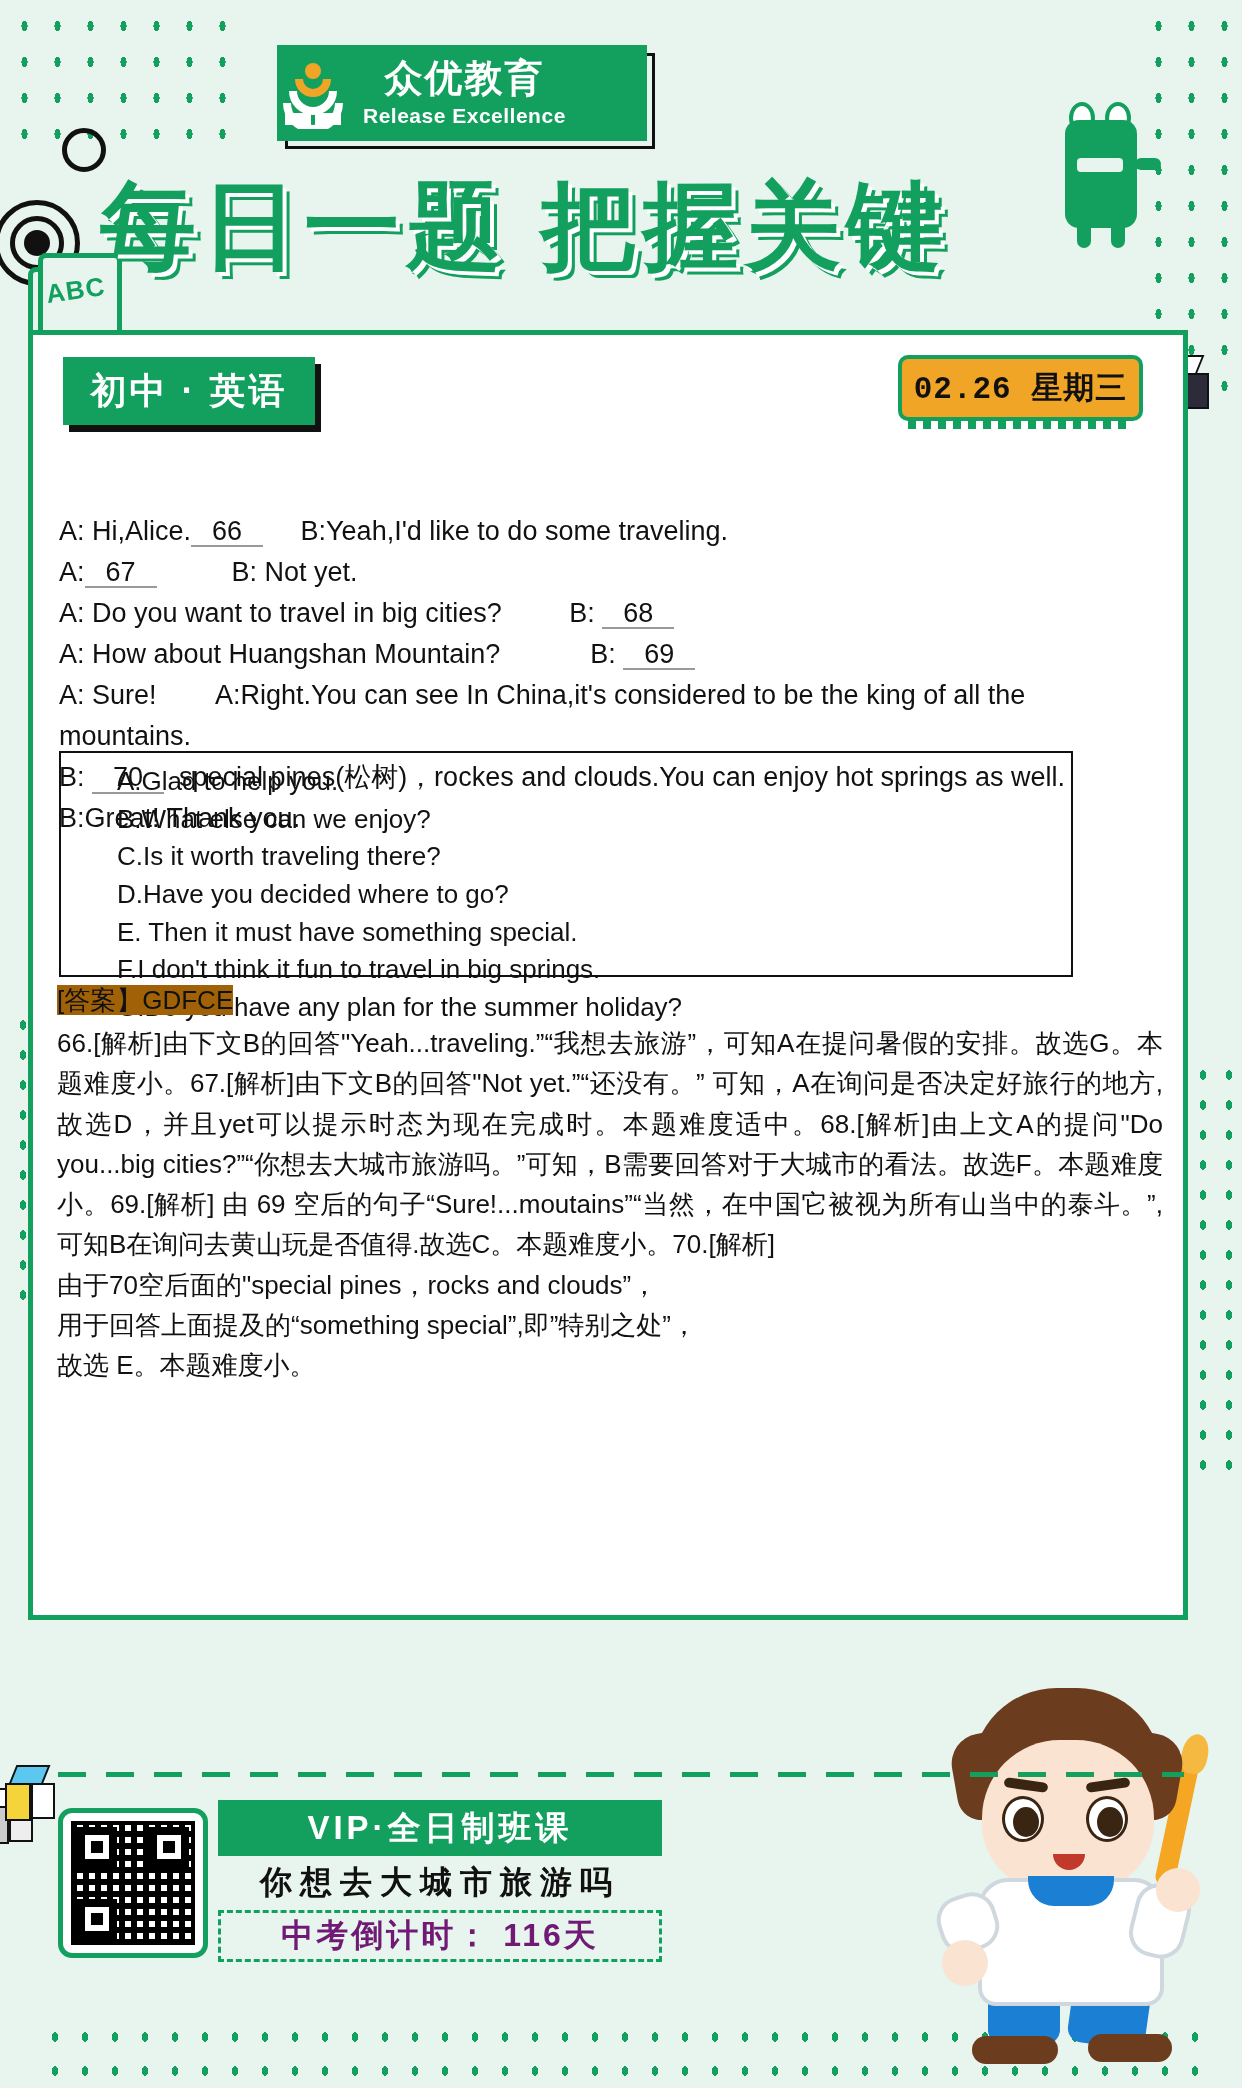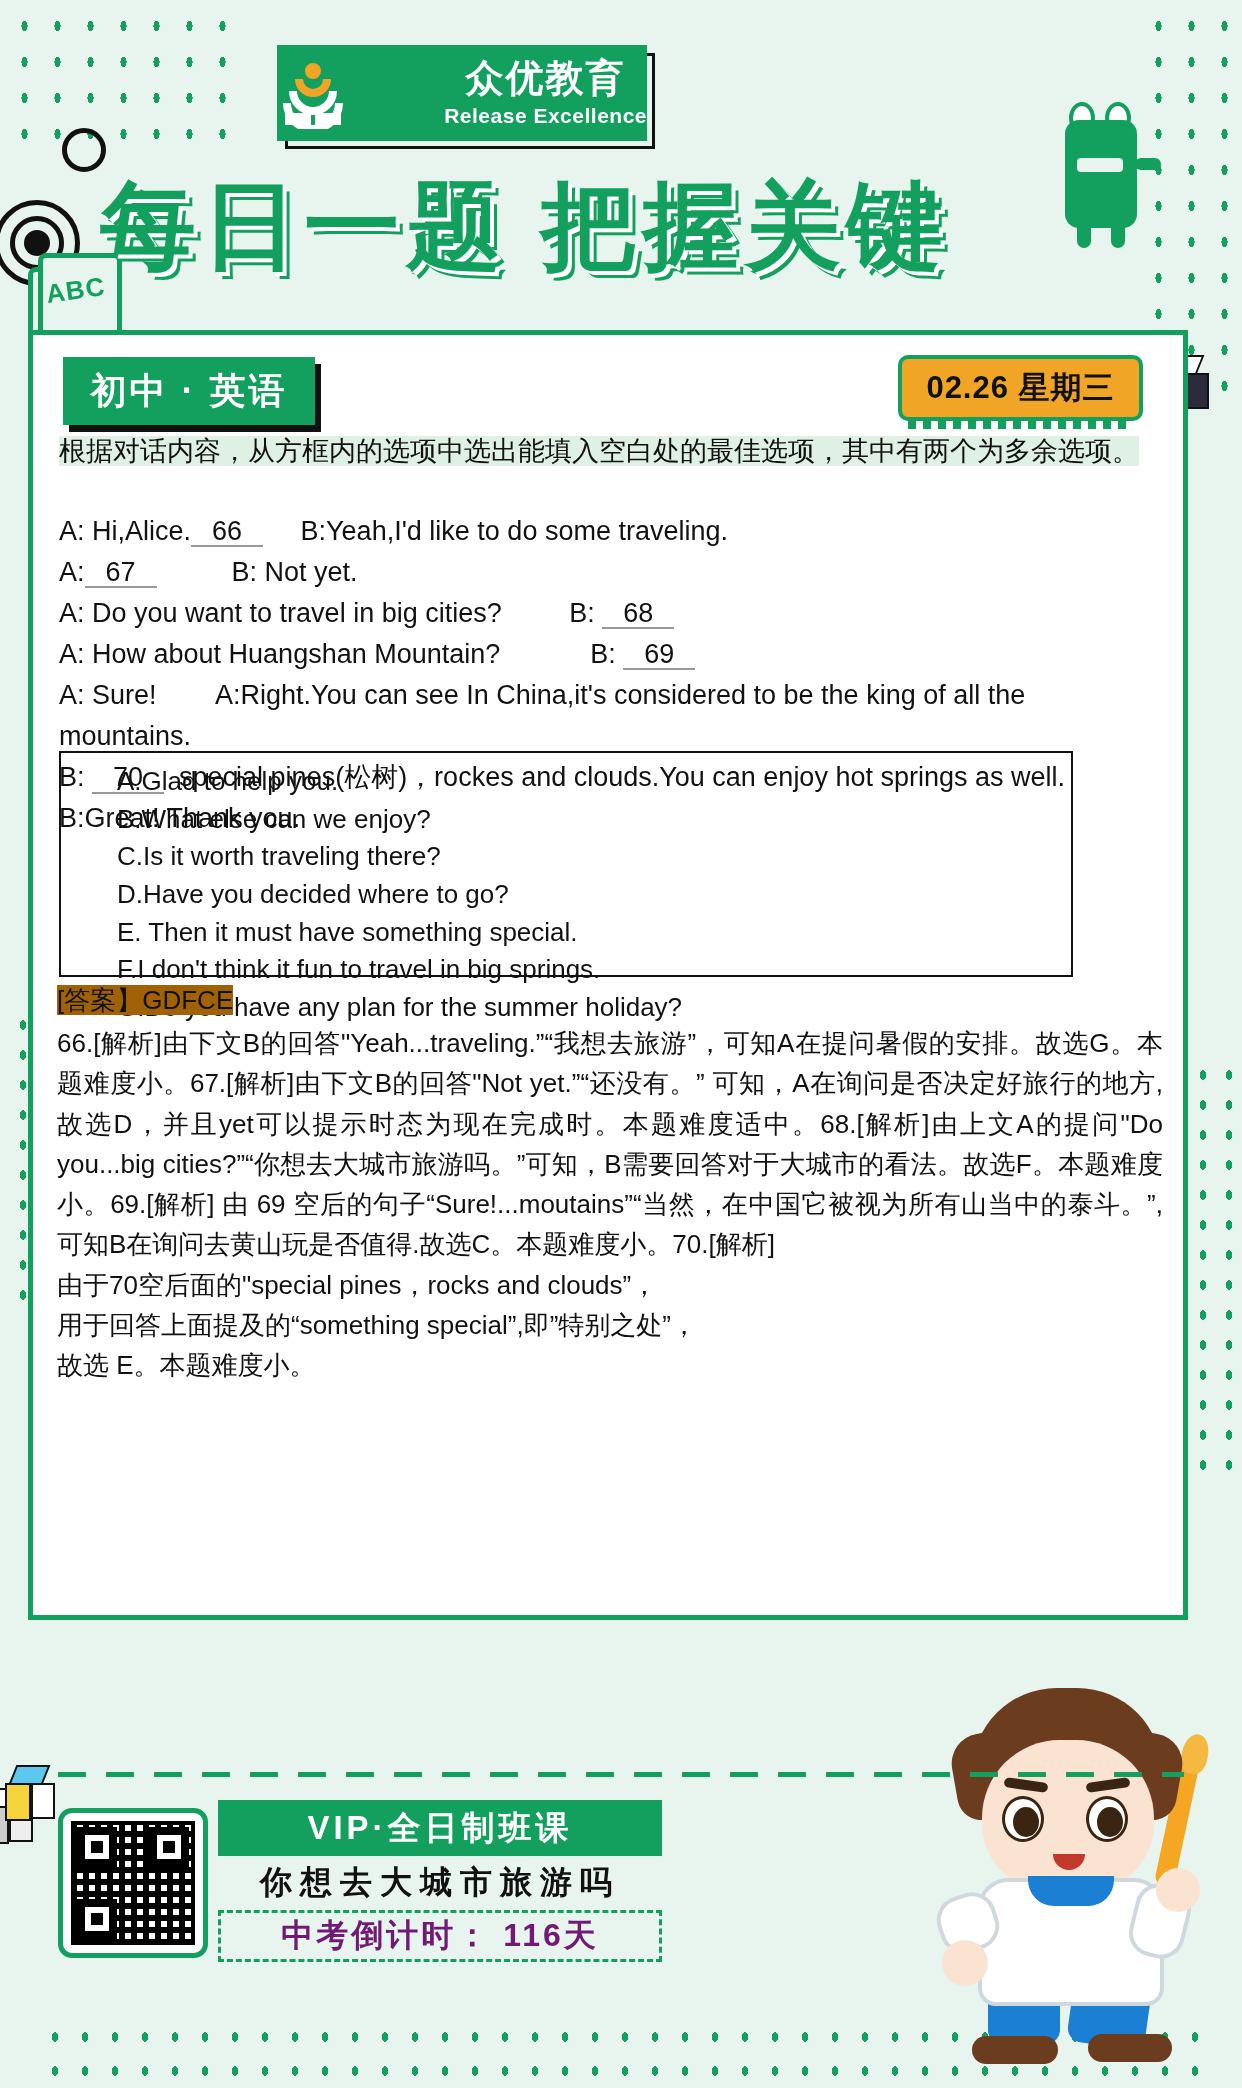--- a/index.html
+++ b/index.html
@@ -26,21 +26,21 @@
   .dots-bottom { left: 40px; bottom: 8px; width: 1160px; height: 60px;
                 background-size: 30px 34px; }
   .dots-lside { left: 10px; top: 1010px; width: 34px; height: 300px;
                 background-size: 26px 30px; }
 
   
   .logo-wrap { position: absolute; left: 277px; top: 45px; width: 370px; height: 96px; }
   .logo-shadow { position:absolute; left:8px; top:8px; width:100%; height:100%; border:3px solid #111; }
   .logo-box {
     position: absolute; left:0; top:0; width: 100%; height: 100%;
-    background: #13a05f; display: flex; align-items: center; justify-content: space-between; gap: 14px;
+    background: #13a05f; display: flex; align-items: center; justify-content: flex-start; gap: 14px;
   }
   .logo-mark { width: 72px; height: 72px; position: relative; }
   .logo-text-col { display: flex; flex-direction: column; align-items: center; }
   .logo-cn { color: #fff; font-size: 38px; font-weight: bold; letter-spacing: 2px; line-height: 1.1; }
   .logo-en { color: #fff; font-size: 21px; font-weight: bold; letter-spacing: .5px; margin-top: 4px; }
 
   
   .main-title {
     position: absolute; left: 100px; top: 178px; width: 740px;
     font-size: 96px; font-weight: bold; color: #13a05f;
@@ -112,21 +112,21 @@
   .subject-badge-shadow { position:absolute; left:6px; top:7px; width:100%; height:100%;
     background:#111; }
   .subject-badge { position:absolute; left:0; top:0; width:100%; height:100%;
     background:#13a05f; display:flex; align-items:center; justify-content:center;
     color:#fff; font-size:36px; font-weight:bold; letter-spacing:3px; }
 
   .date-badge {
     position:absolute; right: 40px; top: 20px; width: 245px; height: 66px;
     background:#f0a526; border-radius:10px; border:4px solid #13a05f;
     display:flex; align-items:center; justify-content:center;
-    color:#111; font-size:31px; font-weight:bold; letter-spacing:1px;
+    color:#111; font-size:31px; font-weight:bold; letter-spacing:1px;font-family:Liberation Mono, monospace;
   }
   .date-badge::after {
     content:""; position:absolute; left:6px; right:6px; bottom:-12px; height:9px;
     background: repeating-linear-gradient(90deg, #13a05f 0 8px, transparent 8px 15px);
   }
 
   .qtext { position:absolute; left: 26px; top: 96px; right: 20px;
     font-size: 27px; line-height: 1.55; color: #111; }
   .qtext .hl { background:#dff0e5; }
 
@@ -293,23 +293,20 @@
 
 <div class="card">
 
   <div class="subject-badge-wrap">
     <div class="subject-badge-shadow"></div>
     <div class="subject-badge">初中 · 英语</div>
   </div>
 
   <div class="date-badge">02.26 星期三</div>
 
-  <div class="qtext">
-    <span class="hl">根据对话内容，从方框内的选项中选出能填入空白处的最佳选项，其中有两个为多余选项。</span>
-  </div>
 
   <div class="dialog">
     <div class="dline"><span>A: Hi,Alice.</span><span class="blank">66</span>&nbsp;&nbsp;&nbsp;&nbsp;&nbsp;<span>B:Yeah,I'd like to do some traveling.</span></div>
 
     <div class="dline"><span>A:</span><span class="blank">67</span>&nbsp;&nbsp;&nbsp;&nbsp;&nbsp;&nbsp;&nbsp;&nbsp;&nbsp;&nbsp;<span>B: Not yet.</span></div>
 
     <div class="dline"><span>A: Do you want to travel in big cities?</span>&nbsp;&nbsp;&nbsp;&nbsp;&nbsp;&nbsp;&nbsp;&nbsp;&nbsp;<span>B:</span>&nbsp;<span class="blank">68</span></div>
 
     <div class="dline"><span>A: How about Huangshan Mountain?</span>&nbsp;&nbsp;&nbsp;&nbsp;&nbsp;&nbsp;&nbsp;&nbsp;&nbsp;&nbsp;&nbsp;&nbsp;<span>B:</span>&nbsp;<span class="blank">69</span></div>
 

